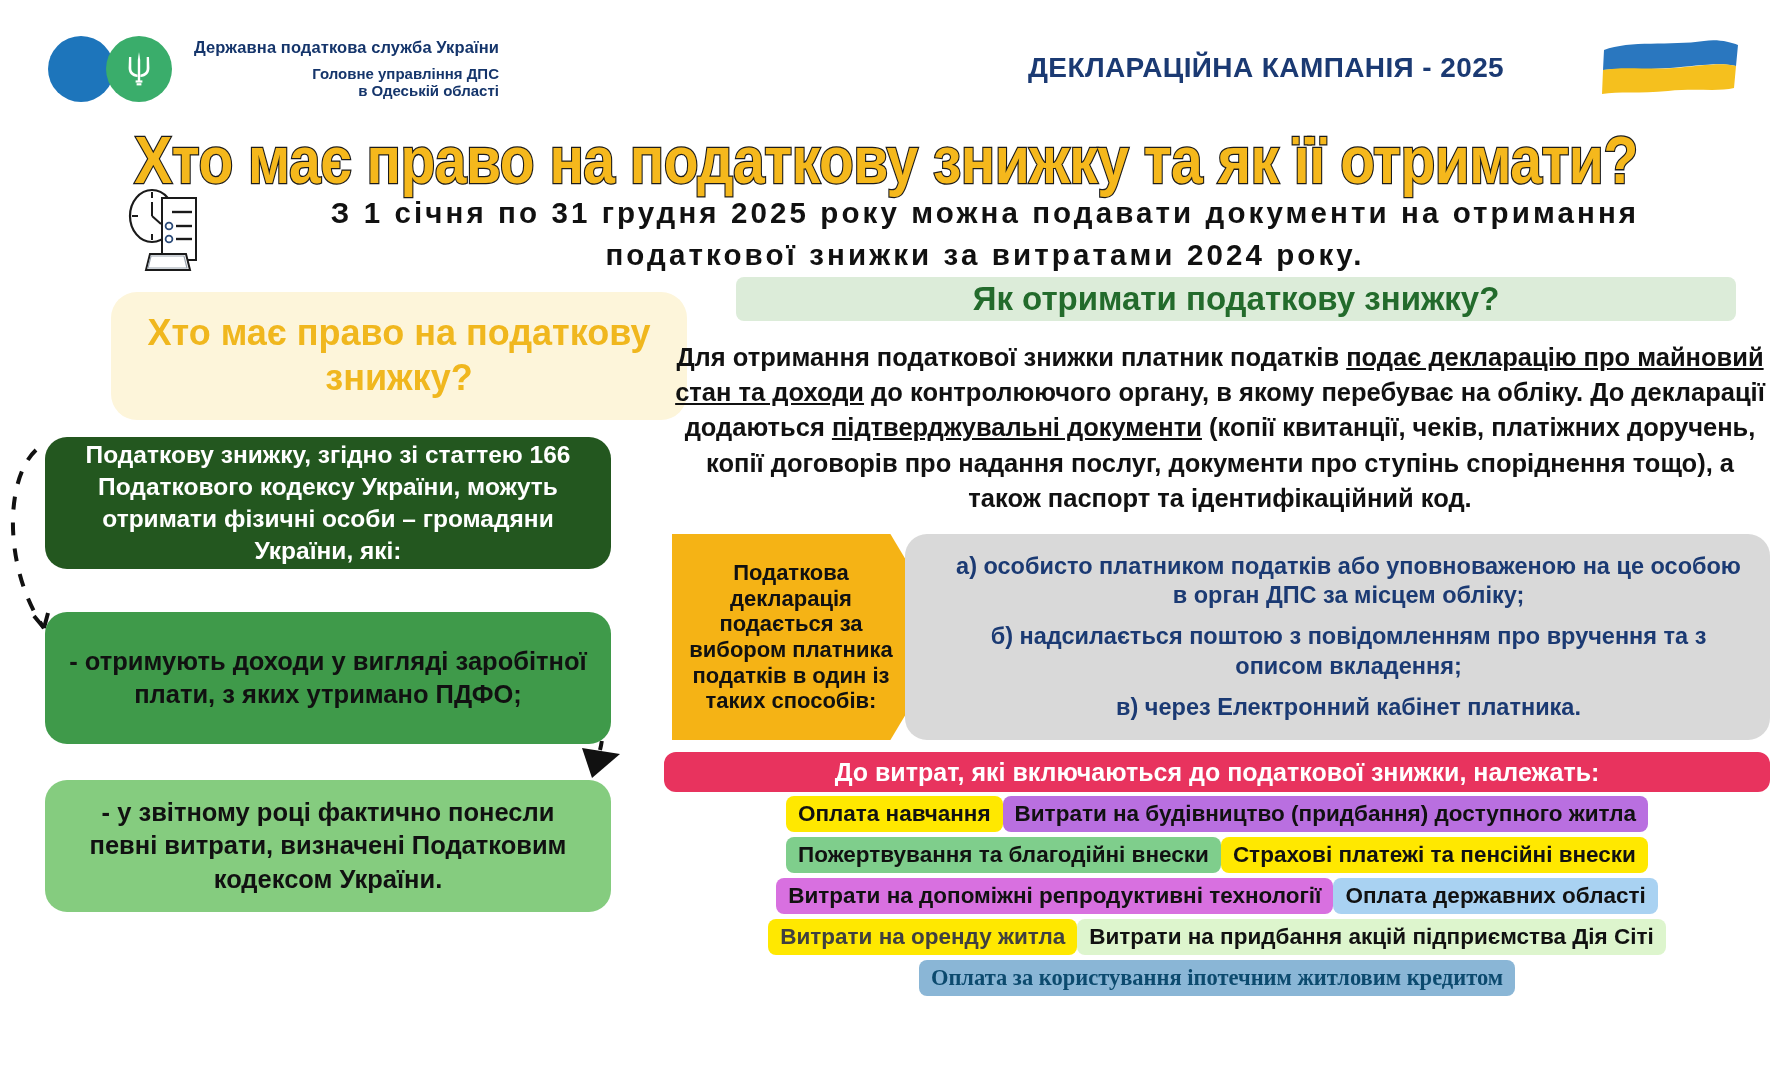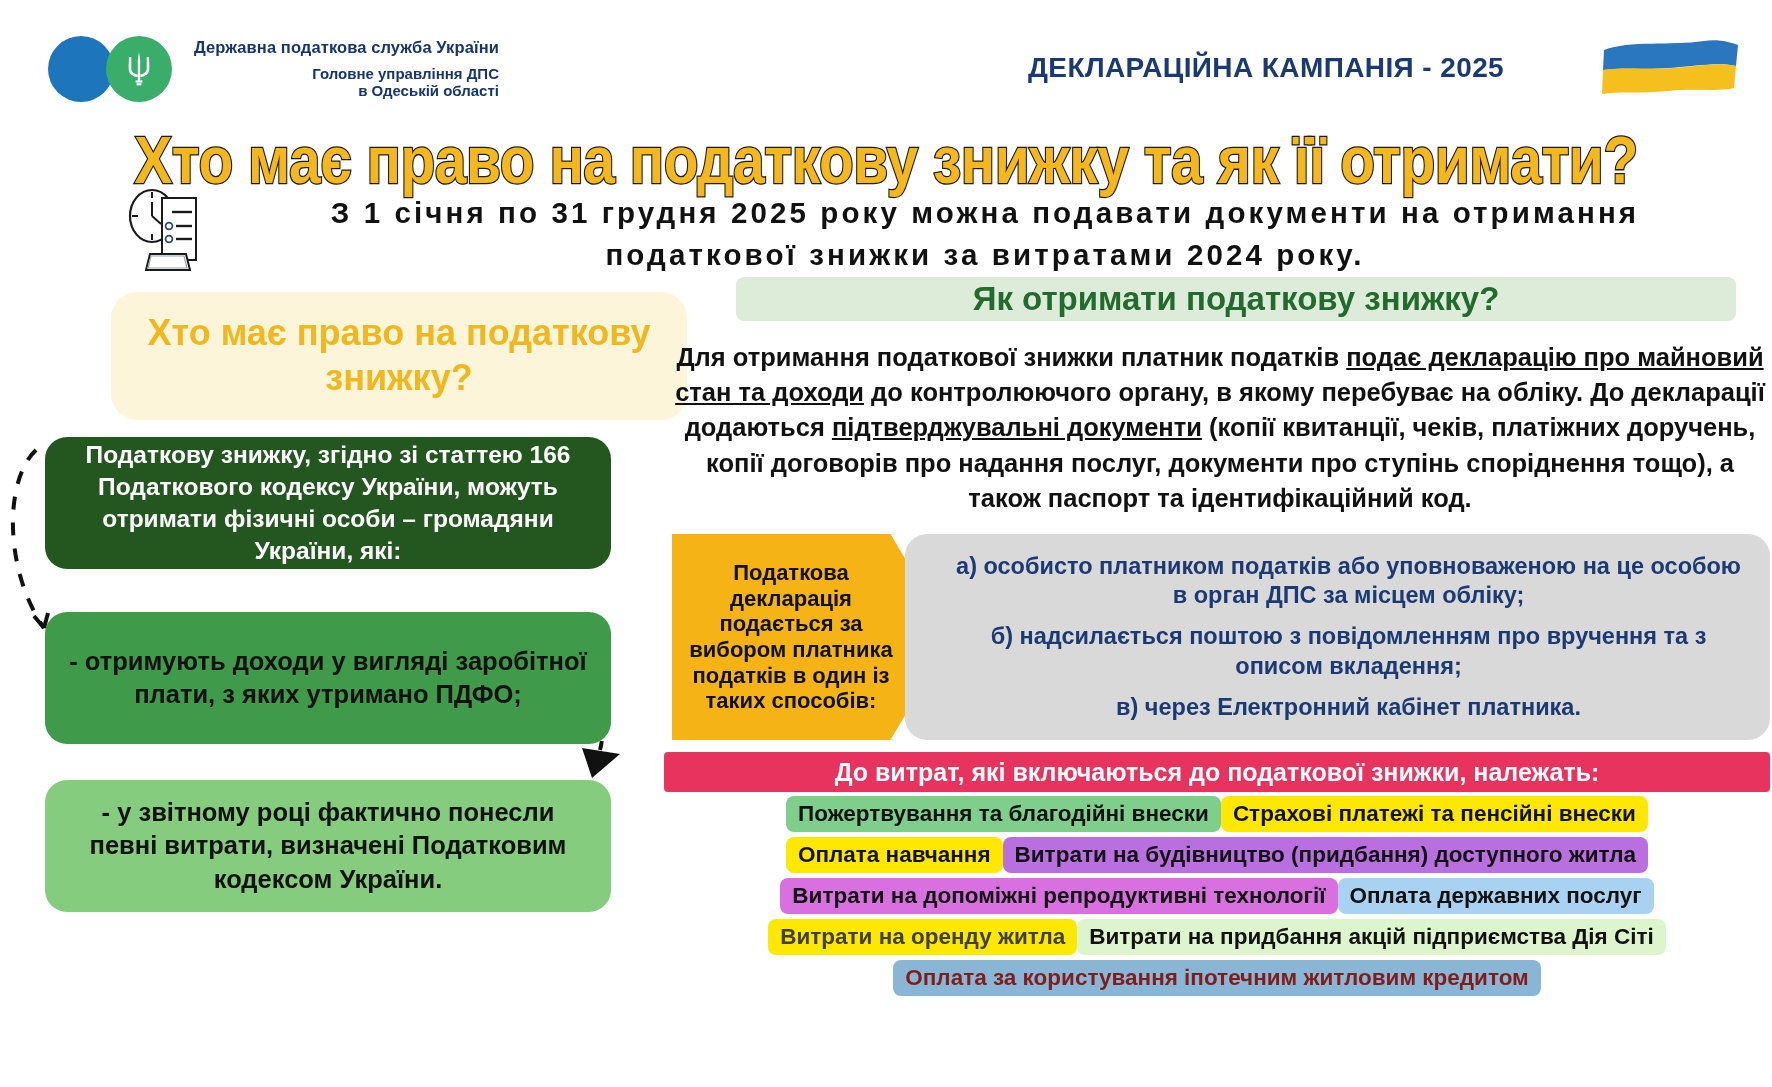--- a/index.html
+++ b/index.html
@@ -114,21 +114,21 @@
     display: flex; align-items: center; justify-content: center;
   }
   .yellow-arrow-txt {
     color: #111; font-size: 22px; font-weight: bold;
     text-align: center; line-height: 1.16; padding-right: 42px;
   }
 
   
   .tag-head {
     position: absolute; left: 664px; top: 752px; width: 1106px; height: 40px;
-    background: #e8335e; border-radius: 4px;
+    background: #e8335e; border-radius: 12px;
     display: flex; align-items: center; justify-content: center;
     color: #ffffff; font-size: 25px; font-weight: bold;
   }
   .tag-rows { position: absolute; left: 664px; top: 796px; width: 1106px; }
   .tag-row {
     display: flex; justify-content: center; align-items: stretch;
     margin-bottom: 5px;
   }
   .tag {
     display: flex; align-items: center; justify-content: center;
@@ -214,33 +214,33 @@
 
   <div class="grey-box" style="background: rgb(217, 217, 217);">
     <div class="grey-line" style="color: rgb(27, 58, 115);">а) особисто платником податків або уповноваженою на це особою в орган ДПС за місцем обліку;</div>
     <div class="grey-line" style="color: rgb(27, 58, 115);">б) надсилається поштою з повідомленням про вручення та з описом вкладення;</div>
     <div class="grey-line" style="color: rgb(27, 58, 115);">в) через Електронний кабінет платника.</div>
   </div>
 
   <div class="tag-head" style="background: rgb(232, 51, 94);">До витрат, які включаються до податкової знижки, належать:</div>
   <div class="tag-rows" id="tag-rows">
       <div class="tag-row r-cent">
+        <div class="tag" style="background: rgb(255, 232, 0); color: rgb(17, 17, 17);">Оплата навчання</div>
+        <div class="tag" style="background: rgb(185, 111, 224); color: rgb(17, 17, 17);">Витрати на будівництво (придбання) доступного житла</div>
+      </div>
+      <div class="tag-row r-cent">
         <div class="tag" style="background: rgb(127, 206, 140); color: rgb(17, 17, 17);">Пожертвування та благодійні внески</div>
         <div class="tag" style="background: rgb(255, 232, 0); color: rgb(17, 17, 17);">Страхові платежі та пенсійні внески</div>
       </div>
       <div class="tag-row r-cent">
-        <div class="tag" style="background: rgb(255, 232, 0); color: rgb(17, 17, 17);">Оплата навчання</div>
-        <div class="tag" style="background: rgb(185, 111, 224); color: rgb(17, 17, 17);">Витрати на будівництво (придбання) доступного житла</div>
-      </div>
-      <div class="tag-row r-cent">
         <div class="tag" style="background: rgb(216, 112, 224); color: rgb(17, 17, 17);">Витрати на допоміжні репродуктивні технології</div>
-        <div class="tag" style="background: rgb(169, 210, 242); color: rgb(17, 17, 17);">Оплата державних послуг</div>
+        <div class="tag" style="background: rgb(169, 210, 242); color: rgb(17, 17, 17);">Оплата державних області</div>
       </div>
       <div class="tag-row r-cent">
         <div class="tag" style="background: rgb(255, 232, 0); color: #404040;">Витрати на оренду житла</div>
         <div class="tag" style="background: rgb(221, 245, 205); color: rgb(17, 17, 17);">Витрати на придбання акцій підприємства Дія Сіті</div>
       </div>
       <div class="tag-row r-cent">
-        <div class="tag" style="background: rgb(138, 182, 214); color: #7f1d1d;">Оплата за користування іпотечним житловим кредитом</div>
+        <div class="tag" style="background: rgb(138, 182, 214); color: #0c4a6e; font-family: Liberation Serif, serif;">Оплата за користування іпотечним житловим кредитом</div>
       </div>
     </div>
 
 </div>
 
 </body></html>

